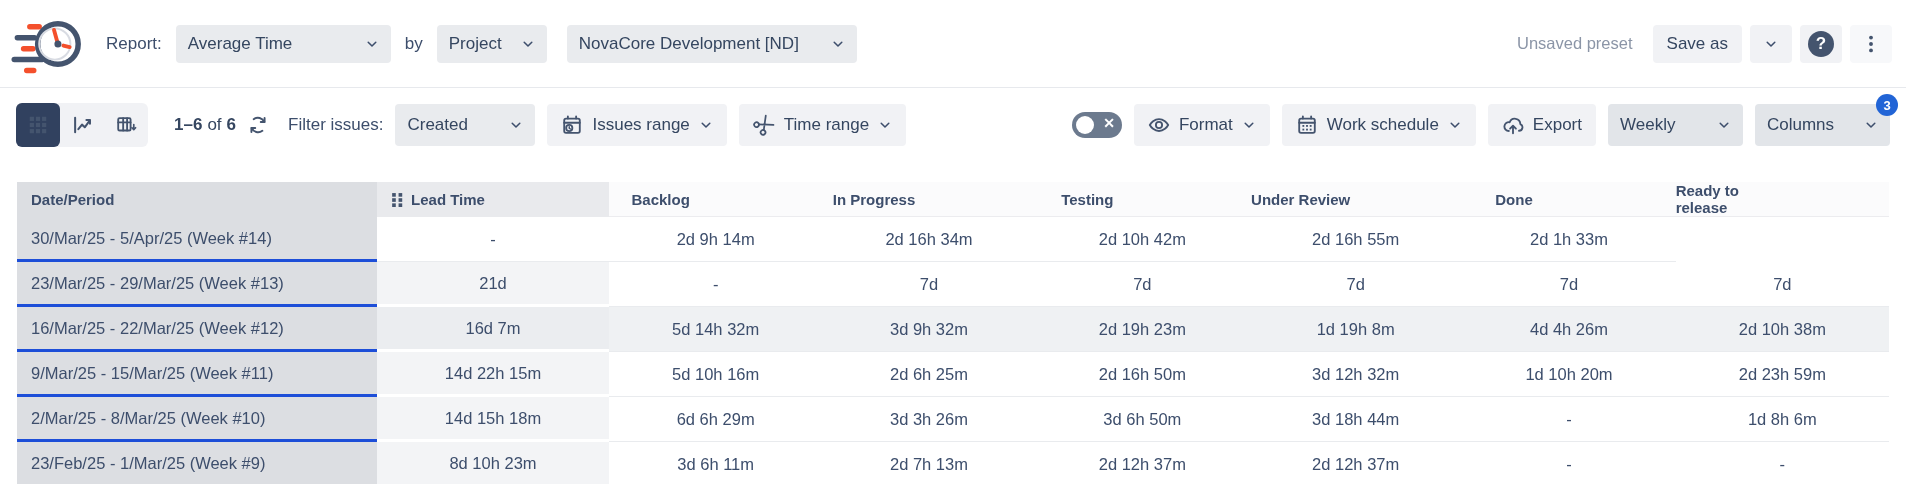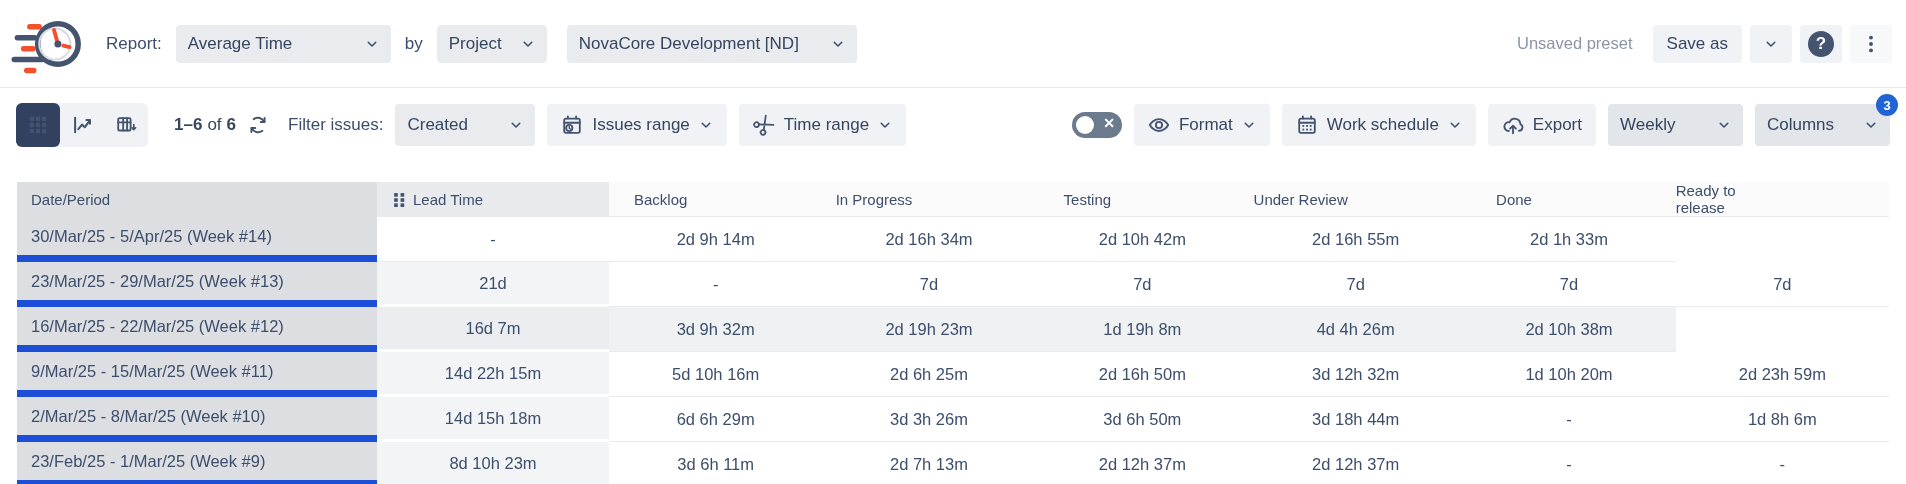--- a/index.html
+++ b/index.html
@@ -44,26 +44,26 @@
   .toggle .x { position:absolute; right:7px; top:3px; color:#fff; font-size:14px; font-weight:bold; }
   .columns-wrap { position:relative; }
   .badge { position:absolute; top:-10px; right:-8px; min-width:22px; height:22px; border-radius:50%;
            background:#2164d6; color:#fff; font-size:13px; font-weight:bold;
            display:flex; align-items:center; justify-content:center; }
   .selperiod { background:#e2e5e9; }
 
   
   .table { margin:20px 17px 0; }
   .thead, .trow { display:grid; grid-template-columns:360px 232px repeat(6, 1fr); }
-  .thead { height:35px; }
+  .thead { height:35px;font-weight:bold; }
   .trow { height:45px; }
   .th, .td { display:flex; align-items:center; justify-content:center; font-size:15px; }
   .td { font-size:16.5px; }
   .th-date, .td-date { justify-content:flex-start; padding-left:14px; background:#dcdee2; }
-  .td-date { border-bottom:7px solid #1d4ed8; font-size:16.5px; }
+  .td-date { border-bottom:3px solid #1d4ed8; font-size:16.5px; }
   .th-date { font-size:15px; }
   .th-lead { background:#e9eaed; padding-right:110px; gap:7px; }
   .td-lead { background:#f3f4f6; border-bottom:3px solid #fff; }
   .th-val { background:#fbfbfc; padding-right:110px; border-bottom:1px solid #ececef; }
   .td-val { background:#fff; border-bottom:1px solid #e9ebee; }
   .trow.highlight .td-val { background:#eff1f3; }
   .trow.highlight .td-lead { background:#ebedf0; }
   .drag { width:13px; height:15px; color:#44546e; }
 </style>
 </head>
@@ -333,20 +333,21 @@
     <div class="td td-val">7d</div>
     <div class="td td-val">7d</div>
     <div class="td td-val">7d</div>
     <div class="td td-val">7d</div>
     <div class="td td-val">7d</div>
   </div>
 
   <div class="trow highlight">
     <div class="td td-date">16/Mar/25 - 22/Mar/25 (Week #12)</div>
     <div class="td td-lead">16d 7m</div>
+    <div class="td td-val">5d 14h 32m</div>
     <div class="td td-val">3d 9h 32m</div>
     <div class="td td-val">2d 19h 23m</div>
     <div class="td td-val">1d 19h 8m</div>
     <div class="td td-val">4d 4h 26m</div>
     <div class="td td-val">2d 10h 38m</div>
   </div>
 
   <div class="trow">
     <div class="td td-date">9/Mar/25 - 15/Mar/25 (Week #11)</div>
     <div class="td td-lead">14d 22h 15m</div>

